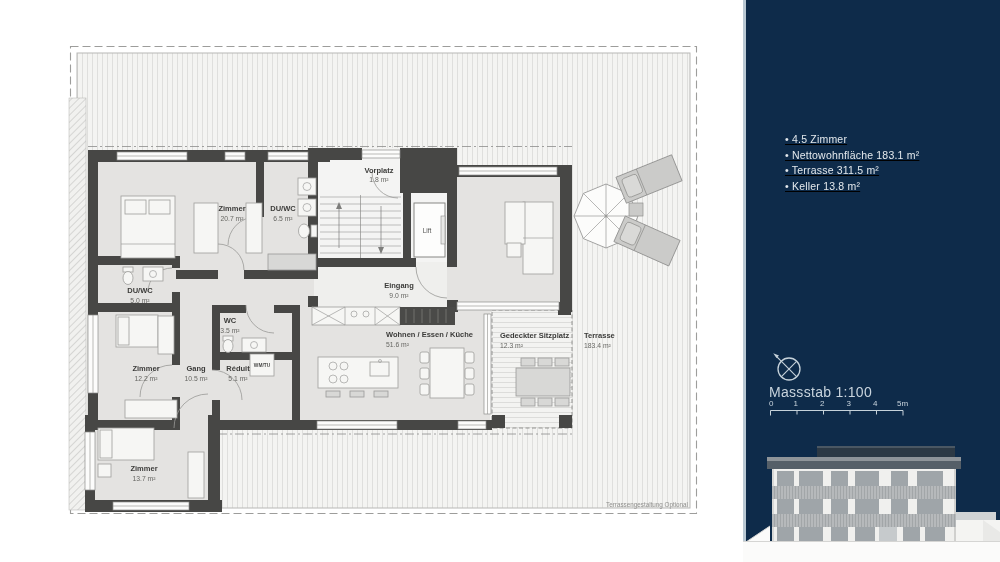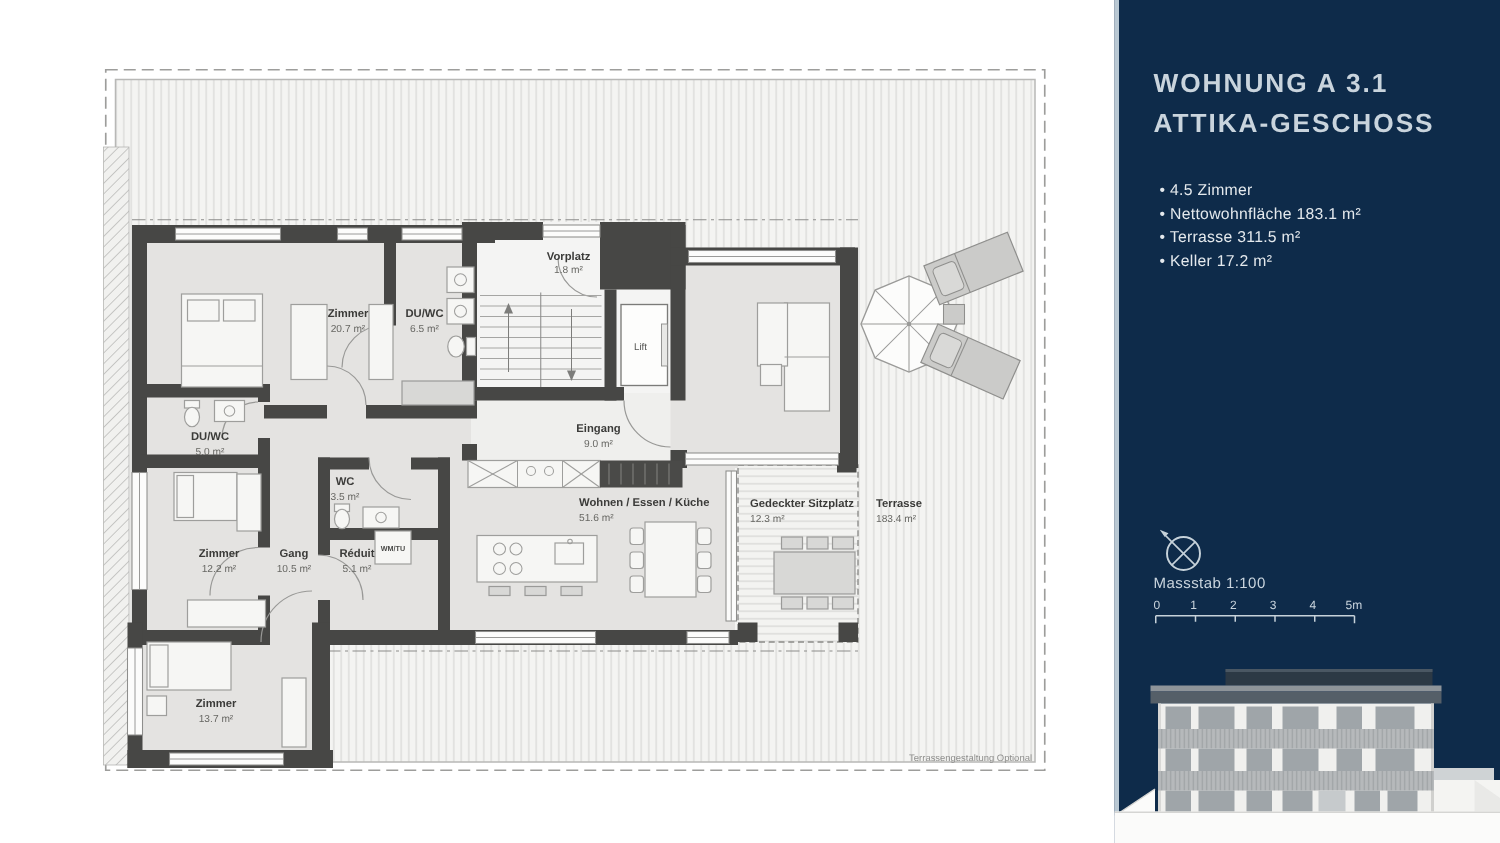--- a/index.html
+++ b/index.html
@@ -4,25 +4,25 @@
 <style>
   html,body{margin:0;padding:0;background:#fff;}
   .stage{position:relative;width:1000px;height:562px;background:#ffffff;overflow:hidden;
          font-family:"Liberation Sans", sans-serif;}
   .plan-svg{position:absolute;left:0;top:0;}
   
   .sidebar{position:absolute;left:743px;top:0;width:257px;height:562px;background:#0e2b4a;}
   .sidebar .edge{position:absolute;left:0;top:0;width:3px;height:562px;background:#b9c8d3;}
   .sb-title{position:absolute;left:26px;top:42px;margin:0;font-size:17.5px;font-weight:600;
             letter-spacing:1.3px;color:#c9d4dd;line-height:27px;white-space:nowrap;}
-  .sb-bullets{position:absolute;left:26px;top:116px;margin:4px;padding:0;list-style:none;}
+  .sb-bullets{position:absolute;left:26px;top:116px;margin:16px;padding:0;list-style:none;text-decoration:underline;}
   .sb-bullets li{font-size:10.5px;color:#e4e9ed;line-height:15.5px;letter-spacing:.2px;}
   .sb-bullets li::before{content:"• ";}
   .compass{position:absolute;left:22px;top:344px;}
-  .sb-scale-label{position:absolute;left:26px;top:384px;font-size:10px;color:#c9d4dd;letter-spacing:.3px;}
+  .sb-scale-label{position:absolute;left:26px;top:384px;font-size:14px;color:#c9d4dd;letter-spacing:.3px;}
   .scalebar{position:absolute;left:26px;top:398px;}
   .scalebar text{font-size:8px;fill:#c9d4dd;}
   .elevation{position:absolute;left:0;bottom:0;}
   
   .rn{font-size:7.5px;font-weight:bold;fill:#3b3b39;text-anchor:middle;}
   .ra{font-size:6.8px;fill:#676763;text-anchor:middle;}
   .rn-l{text-anchor:start;}
   .ra-l{text-anchor:start;}
   .tiny{font-size:4.8px;fill:#4a4a48;text-anchor:middle;font-weight:bold;}
   .lift-t{font-size:6.5px;fill:#555553;text-anchor:middle;}
@@ -341,30 +341,26 @@
       <text class="ra ra-l" x="584" y="348">183.4 m²</text>
       <text class="rn" x="144" y="471">Zimmer</text>
       <text class="ra" x="144" y="481">13.7 m²</text>
       <text class="note-t" x="688" y="507">Terrassengestaltung Optional</text>
     </g>
   </svg>
 
   <aside class="sidebar">
     <div class="edge"></div>
 
-    <h1 class="sb-title">
-      <span>WOHNUNG A 3.1</span><br>
-      <span>ATTIKA-GESCHOSS</span>
-    </h1>
 
     <ul class="sb-bullets">
       <li><span>4.5 Zimmer</span></li>
       <li><span>Nettowohnfläche 183.1 m²</span></li>
       <li><span>Terrasse 311.5 m²</span></li>
-      <li><span>Keller 17.2 m²</span></li>
+      <li><span>Keller 13.8 m²</span></li>
     </ul>
 
     <svg class="compass" width="46" height="42" viewBox="0 0 46 42">
       <circle cx="24" cy="25" r="11" fill="none" stroke="#c6d2da" stroke-width="1.3"></circle>
       <line x1="16.2" y1="17.2" x2="31.8" y2="32.8" stroke="#c6d2da" stroke-width="1.1"></line>
       <line x1="31.8" y1="17.2" x2="16.2" y2="32.8" stroke="#c6d2da" stroke-width="1.1"></line>
       <line x1="16.2" y1="17.2" x2="11" y2="12" stroke="#c6d2da" stroke-width="1.1"></line>
       <polygon points="8.2,9.2 14,11.5 11.5,14 " fill="#c6d2da"></polygon>
     </svg>
 

